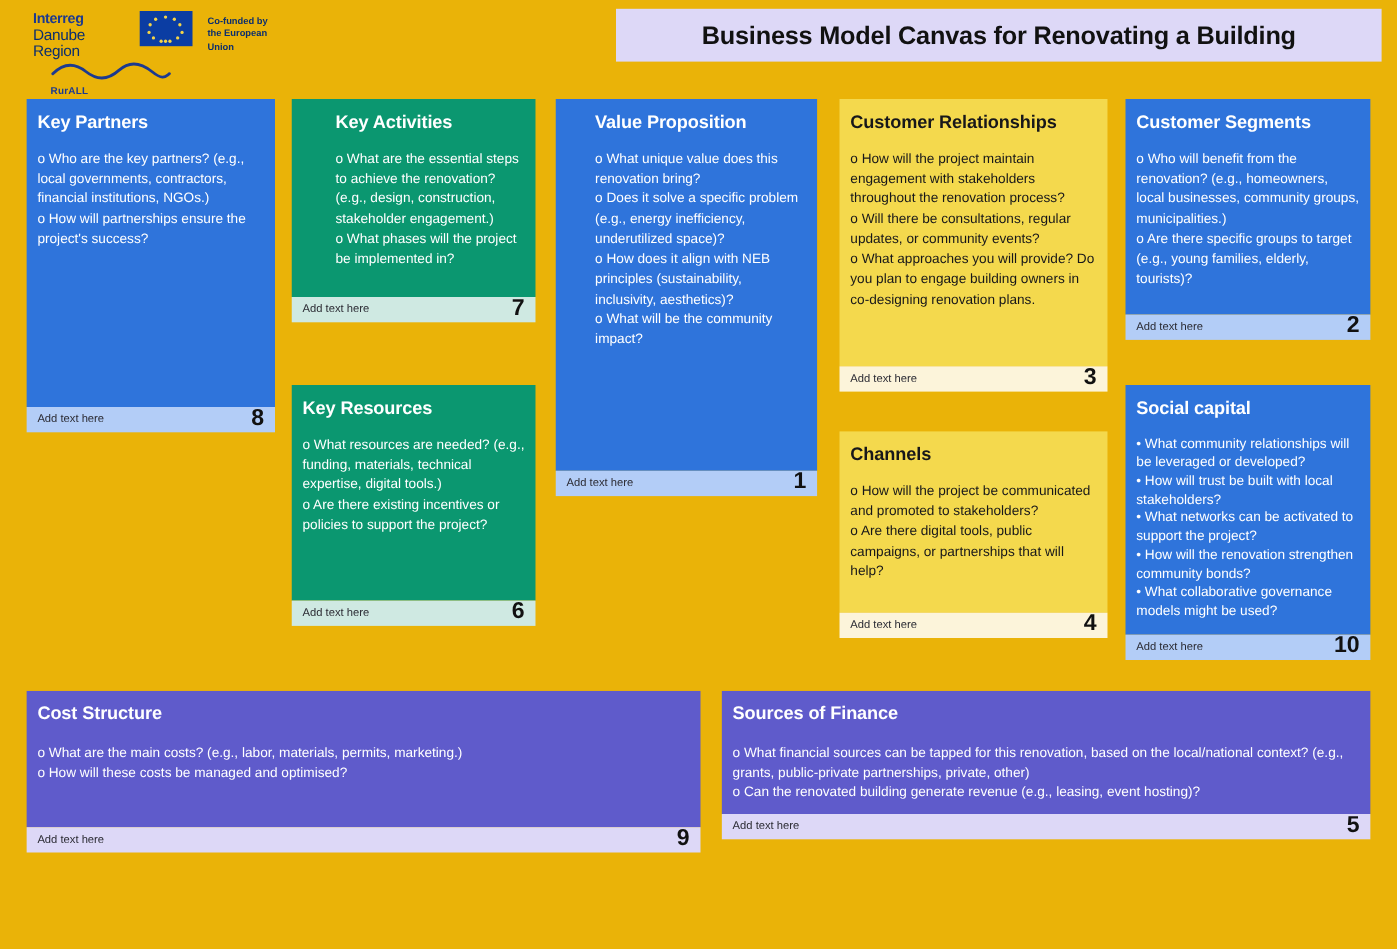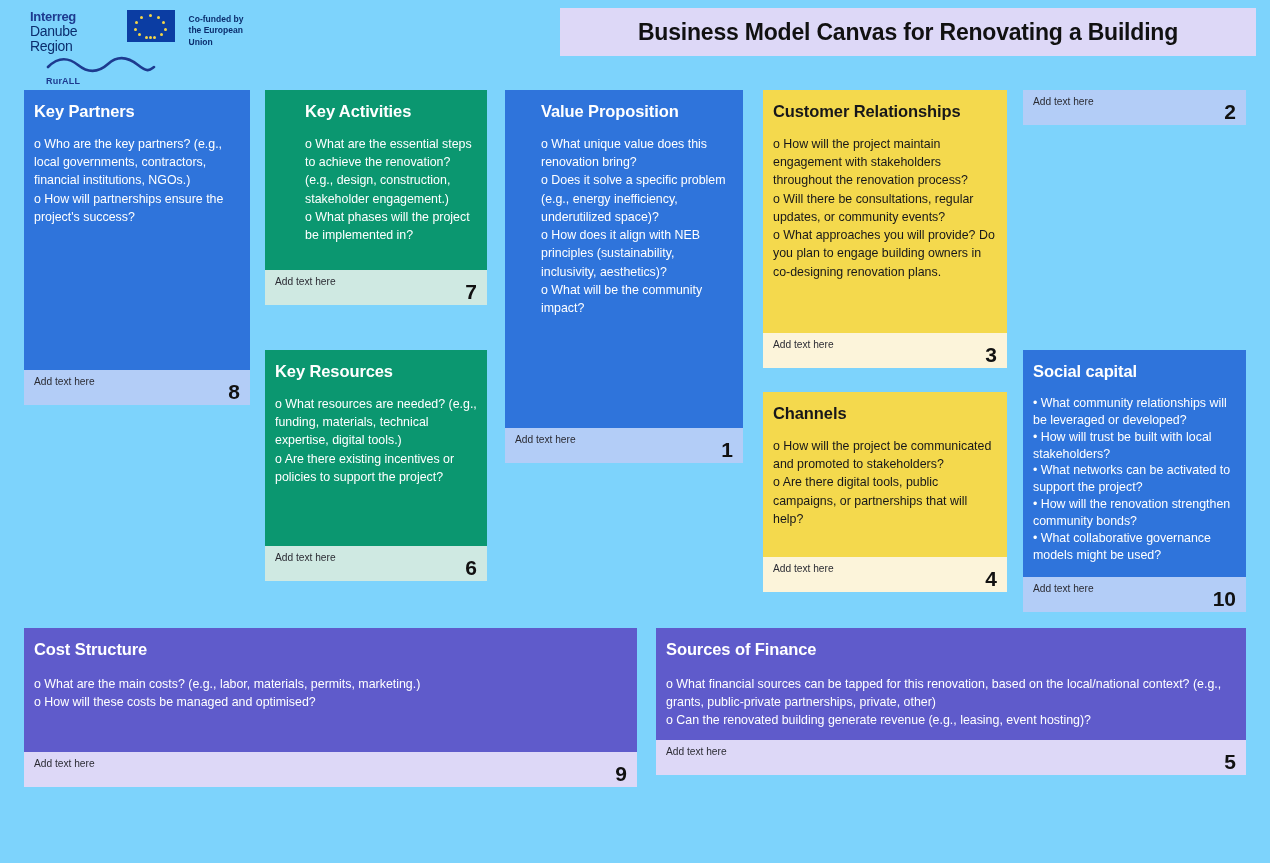--- a/index.html
+++ b/index.html
@@ -2,21 +2,21 @@
 <html><head>
 <meta charset="utf-8">
 <style>
   * { box-sizing: border-box; margin: 0; padding: 0; }
   html, body {
     width: 1270px; height: 863px;
     background: #ffffff;
     font-family: "Liberation Sans", sans-serif;
     overflow: hidden;
   }
-  .page { position: relative; width: 1270px; height: 863px; background: #7dd3fc; }
+  .page { position: relative; width: 1270px; height: 863px; background: #eab308; }
 
   
   .logo-block { position: absolute; left: 30px; top: 10px; width: 230px; height: 62px; }
   .logo-row { display: flex; align-items: flex-start; gap: 14px; }
   .interreg { line-height: 1.02; }
   .interreg .line1 {
     font-size: 13px; font-weight: bold; color: #1d3a8f;
     letter-spacing: -0.3px;
   }
   .interreg .line2 {
@@ -44,21 +44,21 @@
   .title-banner .title-text {
     font-size: 23px; font-weight: bold; color: #111; letter-spacing: -0.2px;
   }
 
   
   .cell { position: absolute; display: flex; flex-direction: column; overflow: hidden; }
   .cell-head { padding: 12px 10px 14px 10px; flex: 1 1 auto; }
   .cell-title { font-size: 16.5px; font-weight: bold; margin-bottom: 14px; letter-spacing: -0.1px; }
   .cell-body { font-size: 12.4px; line-height: 1.47; white-space: pre-line; }
   .cell-foot {
-    position: relative; padding: 6px 10px 18px 10px; flex: 0 0 auto;
+    position: relative; padding: 6px 10px 6px 10px; flex: 0 0 auto;
     display: flex; flex-direction: column; justify-content: space-between;
   }
   .foot-placeholder { font-size: 10.2px; color: #2b2b33; }
   .foot-num {
     position: absolute; right: 10px; bottom: 3px;
     font-size: 21px; font-weight: bold; color: #111; line-height: 1;
   }
 
   
   .v-blue  .cell-head { background: #2f74db; color: #ffffff; }
@@ -207,20 +207,25 @@
       <div class="cell-body">o How will the project be communicated and promoted to stakeholders?
 o Are there digital tools, public campaigns, or partnerships that will help?</div>
     </div>
     <div class="cell-foot">
       <div class="foot-placeholder">Add text here</div>
       <div class="foot-num">4</div>
     </div>
   </div>
 
   <div class="cell v-blue" id="c-customer-segments">
+    <div class="cell-head">
+      <div class="cell-title">Customer Segments</div>
+      <div class="cell-body">o Who will benefit from the renovation? (e.g., homeowners, local businesses, community groups, municipalities.)
+o Are there specific groups to target (e.g., young families, elderly, tourists)?</div>
+    </div>
     <div class="cell-foot">
       <div class="foot-placeholder">Add text here</div>
       <div class="foot-num">2</div>
     </div>
   </div>
 
   <div class="cell v-blue" id="c-social-capital">
     <div class="cell-head">
       <div class="cell-title">Social capital</div>
       <div class="cell-body">• What community relationships will be leveraged or developed?

